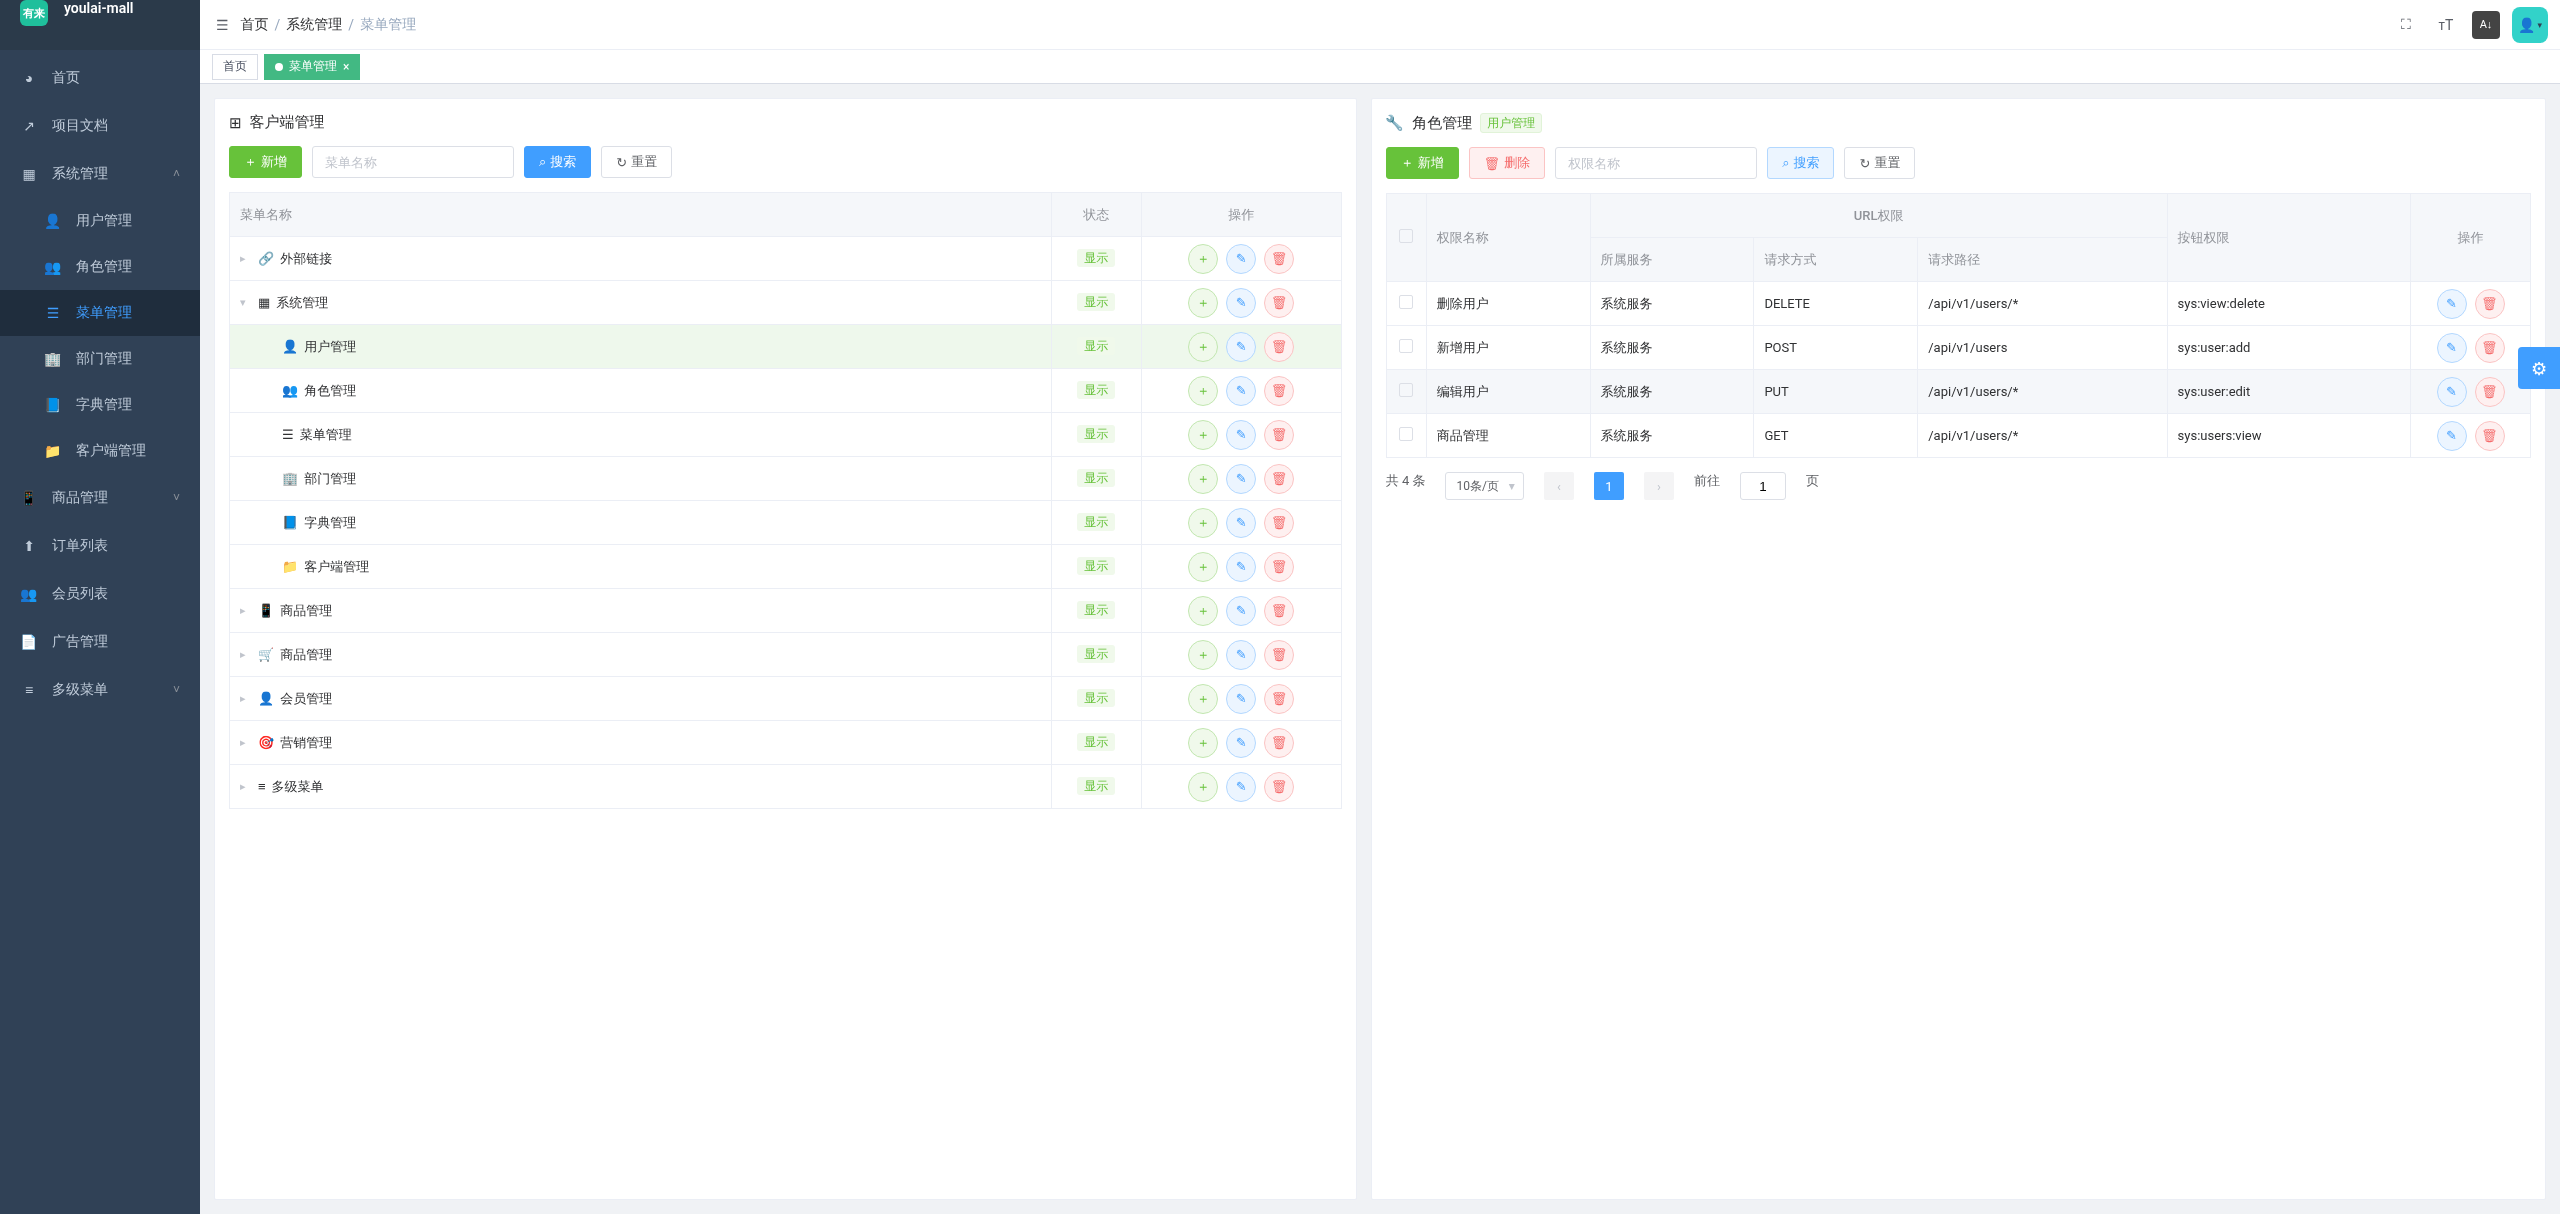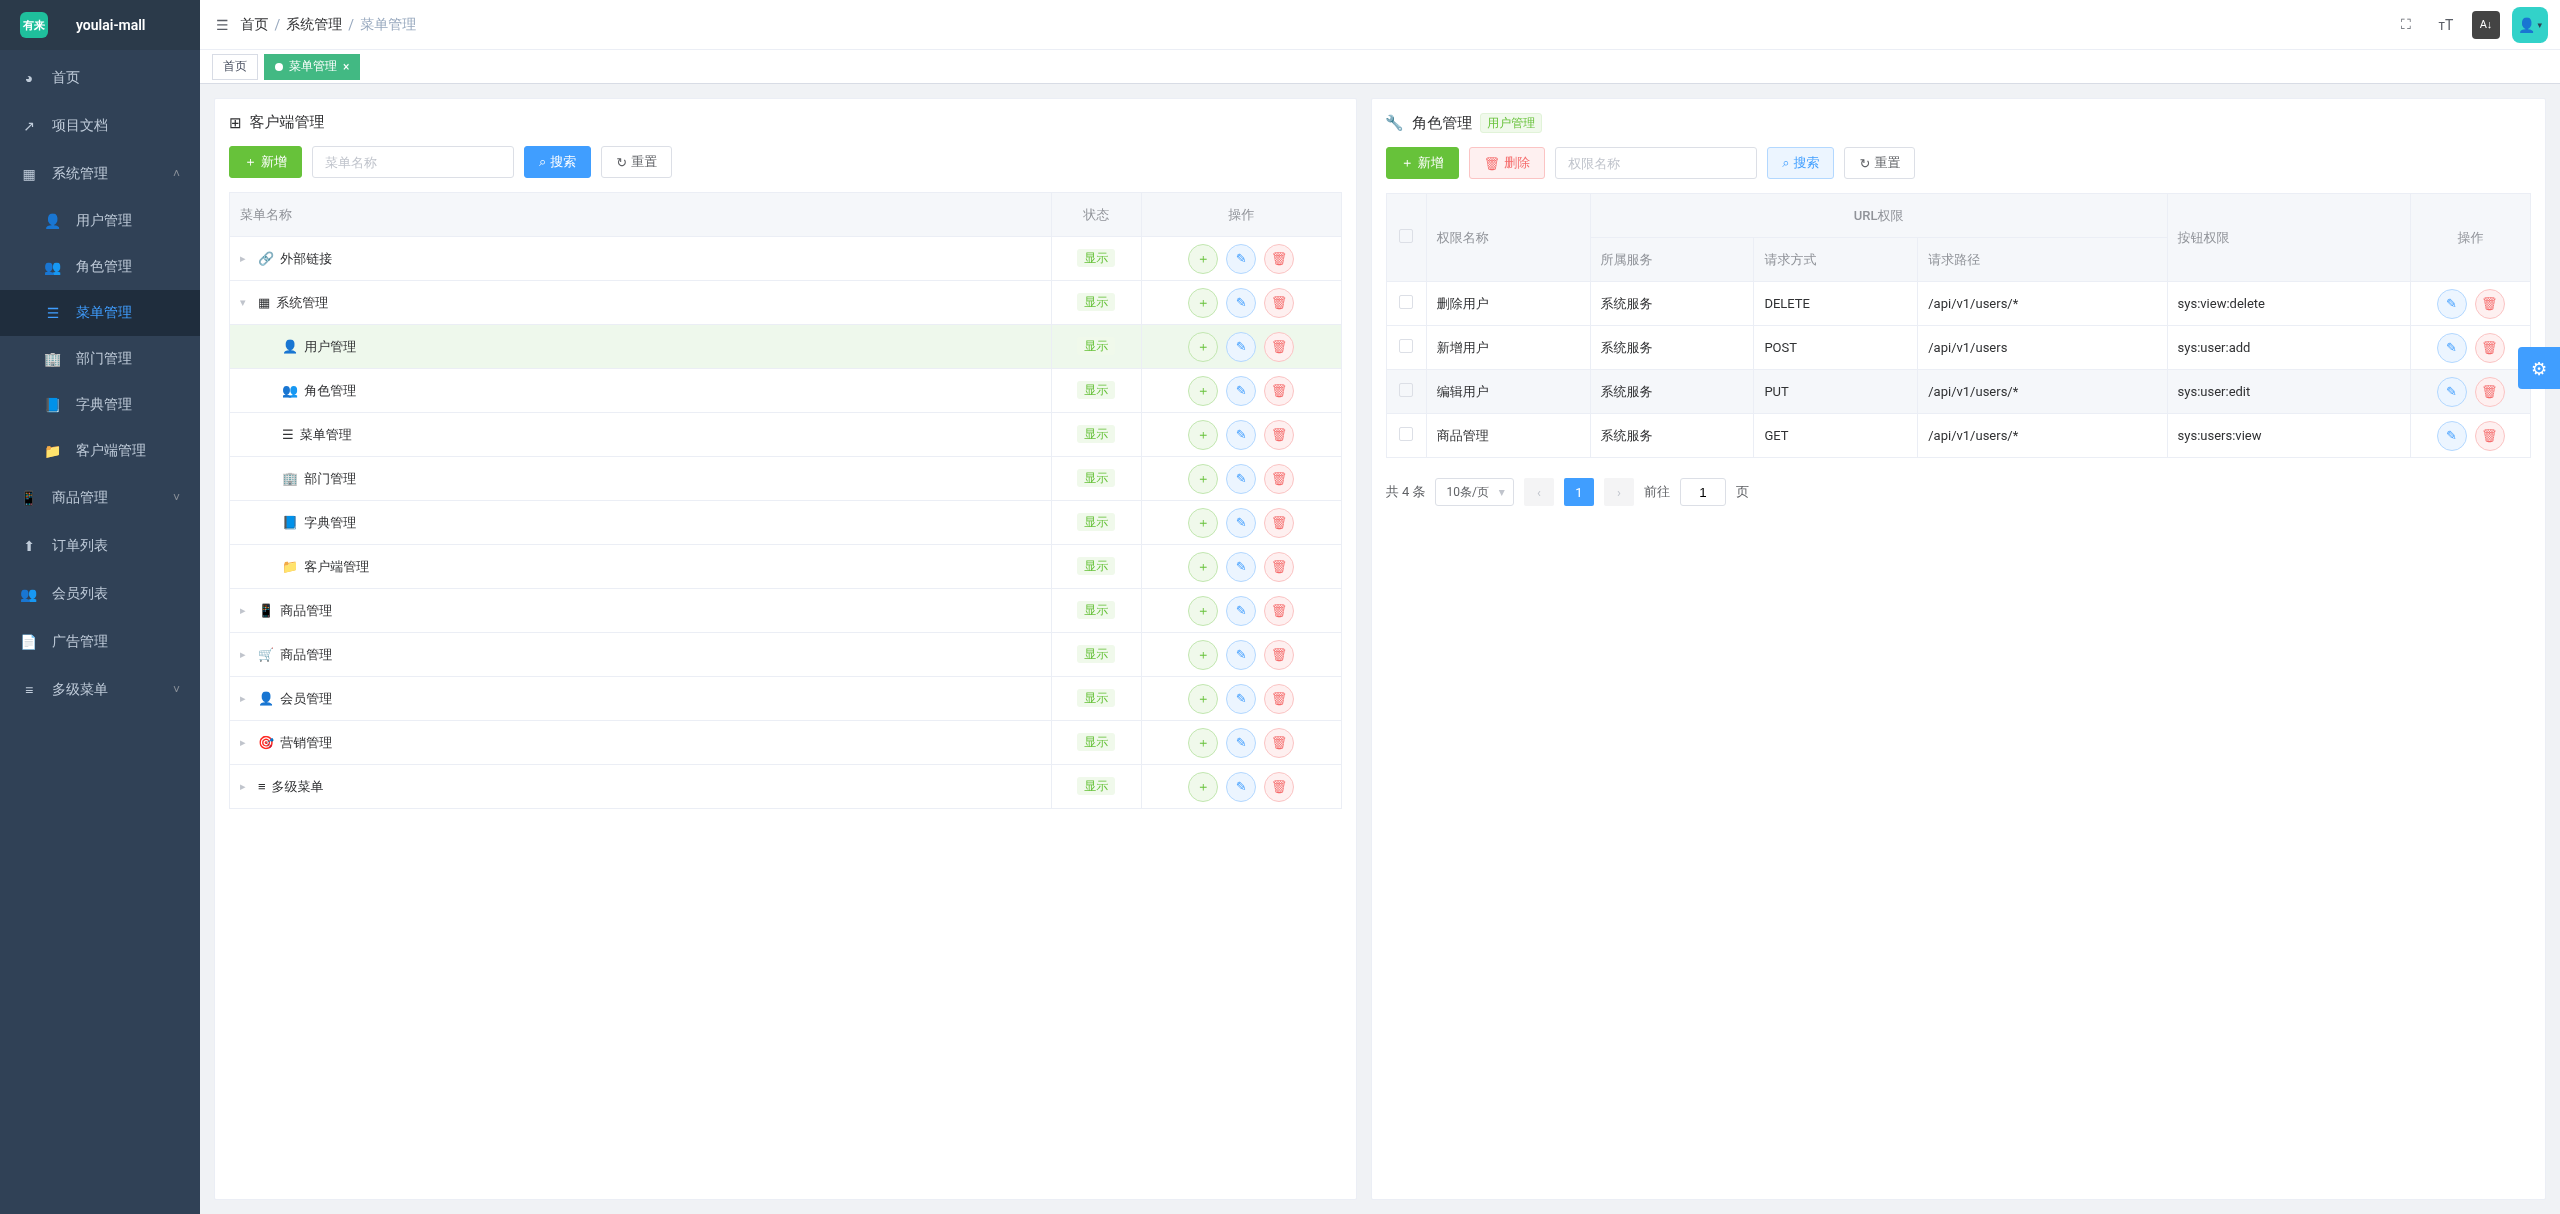--- a/index.html
+++ b/index.html
@@ -1,19 +1,19 @@
 <!DOCTYPE html>
 <html><head>
 <meta charset="utf-8">
 <style>
 *{box-sizing:border-box;margin:0;padding:0}
 body{font-family:-apple-system,BlinkMacSystemFont,"Segoe UI",Roboto,"Helvetica Neue",Arial,sans-serif;font-size:14px;color:#303133;background:#fff}
 .app{display:flex;height:100vh}
 .sidebar{width:200px;background:#304156;color:#bfcbd9;flex-shrink:0;display:flex;flex-direction:column}
-.logo{height:50px;display:flex;align-items:center;padding:0 20px;font-weight:600;color:#fff;background:#2b3a4a;gap:28px}
+.logo{height:50px;display:flex;padding:0 20px;font-weight:600;color:#fff;background:#2b3a4a;gap:16px}
 .logo-badge{width:28px;height:26px;background:#1fbf9c;border-radius:6px;display:flex;align-items:center;justify-content:center;font-size:11px;color:#fff}
 .menu{flex:1;overflow:auto;padding-top:4px}
 .menu-item{display:flex;align-items:center;height:48px;padding:0 20px;cursor:pointer;gap:14px}
 .menu-item .ico{width:18px;text-align:center;font-size:14px}
 .menu-item .chev{margin-left:auto;font-size:12px;color:#8a9099}
 .submenu .menu-item{padding-left:44px;height:46px;font-size:14px}
 .menu-item.active{color:#409eff;background:#1f2d3d}
 .main{flex:1;display:flex;flex-direction:column;background:#f0f2f5;min-width:0}
 .topbar{height:50px;background:#fff;display:flex;align-items:center;padding:0 12px;border-bottom:1px solid #ebeef5}
 .hamburger{padding:0 12px 0 4px;cursor:pointer;color:#5a5e66}
@@ -51,21 +51,21 @@
 .status-pill{background:#f0f9eb;color:#67c23a;font-size:12px;padding:2px 7px;border-radius:3px}
 .ops{display:flex;gap:8px;justify-content:center}
 .circ{width:30px;height:30px;border-radius:50%;display:flex;align-items:center;justify-content:center;cursor:pointer;border:1px solid}
 .circ.add{color:#67c23a;border-color:#c2e7b0;background:#f0f9eb}
 .circ.edit{color:#409eff;border-color:#b3d8ff;background:#ecf5ff}
 .circ.del{color:#f56c6c;border-color:#fbc4c4;background:#fef0f0}
 tr.selected{background:#eef8ec}
 tr.hover{background:#f5f7fa}
 .th-center,.td-center{text-align:center}
 .chk{width:14px;height:14px;border:1px solid #dcdfe6;border-radius:2px;display:inline-block}
-.pagination{display:flex;align-items:center;gap:10px;margin-top:20px;font-size:13px;color:#606266}
+.pagination{display:flex;gap:20px;margin-top:14px;font-size:13px;color:#606266}
 .page-btn{width:30px;height:28px;display:flex;align-items:center;justify-content:center;background:#f4f4f5;color:#c0c4cc;border-radius:2px;cursor:pointer}
 .page-btn.active{background:#409eff;color:#fff}
 .select{height:28px;border:1px solid #dcdfe6;border-radius:3px;padding:0 24px 0 10px;font-size:12px;color:#606266;position:relative;display:flex;align-items:center}
 .select::after{content:"▾";position:absolute;right:8px;color:#c0c4cc}
 .page-input{width:46px;height:28px;border:1px solid #dcdfe6;border-radius:3px;text-align:center}
 .settings-fab{position:fixed;right:0;top:50%;transform:translateY(-260px);width:42px;height:42px;background:#409eff;color:#fff;display:flex;align-items:center;justify-content:center;border-radius:4px 0 0 4px;cursor:pointer;font-size:18px}
 </style>
 </head>
 <body>
 

